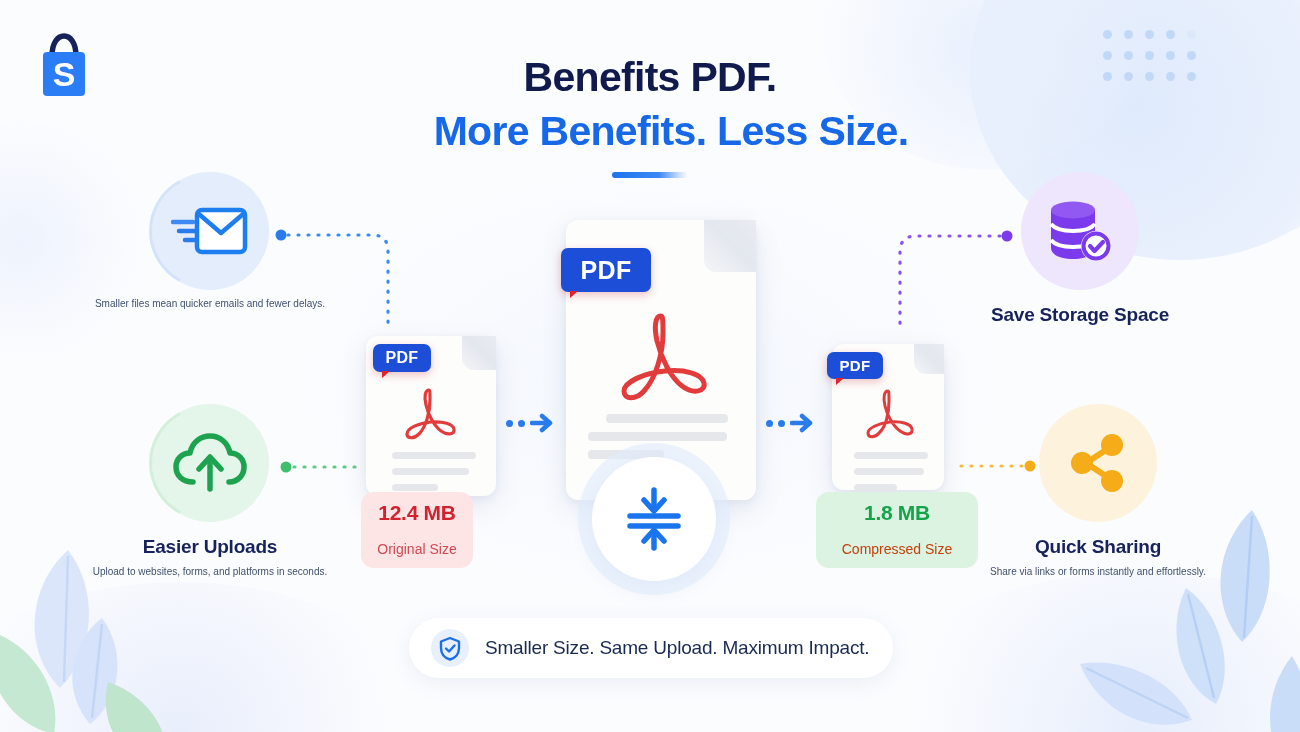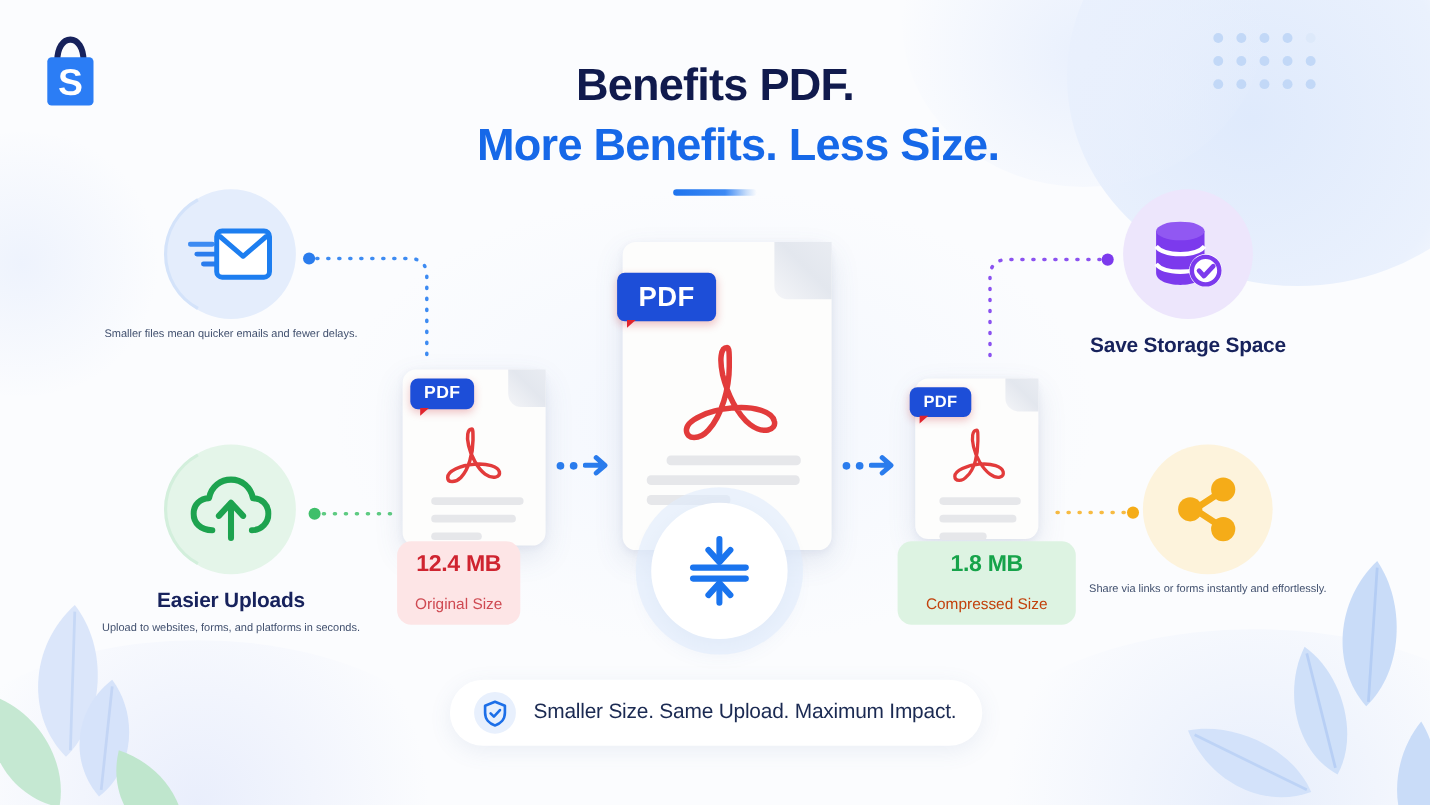--- a/index.html
+++ b/index.html
@@ -282,20 +282,21 @@
     <div class="ic-svg">
       <svg width="64" height="62" viewBox="0 0 64 62">
         <line x1="20" y1="31" x2="46" y2="14" stroke="#f5ac18" stroke-width="6" stroke-linecap="round"></line>
         <line x1="20" y1="31" x2="46" y2="48" stroke="#f5ac18" stroke-width="6" stroke-linecap="round"></line>
         <circle cx="46" cy="13" r="11" fill="#f5ac18"></circle>
         <circle cx="16" cy="31" r="11" fill="#f5ac18"></circle>
         <circle cx="46" cy="49" r="11" fill="#f5ac18"></circle>
       </svg>
     </div>
   </div>
+  <h3>Quick Sharing</h3>
   <p>Share via links or forms instantly and effortlessly.</p>
 </div>
 
 <div class="doc" style="left:366px; top:336px; width:130px; height:160px;">
   <div class="doc-paper"></div>
   <div class="doc-fold" style="width:34px; height:34px;"></div>
   <div class="pdf-tag" style="left:7px; top:8px; width:58px; height:28px; font-size:16px;">PDF</div>
   <svg style="position:absolute; left:33px; top:48px;" width="62" height="62" viewBox="0 0 62 62">
     <path d="M30 6 C26 6 25 13 27 21 C29 30 35 42 42 47 C49 52 56 50 55 45 C54 40 44 37 32 38 C20 39 8 44 8 50 C8 55 15 55 20 50 C27 43 31 28 31 16 C31 9 31 6 30 6 Z" fill="none" stroke="#e23b3b" stroke-width="3.2" stroke-linejoin="round"></path>
   </svg>

